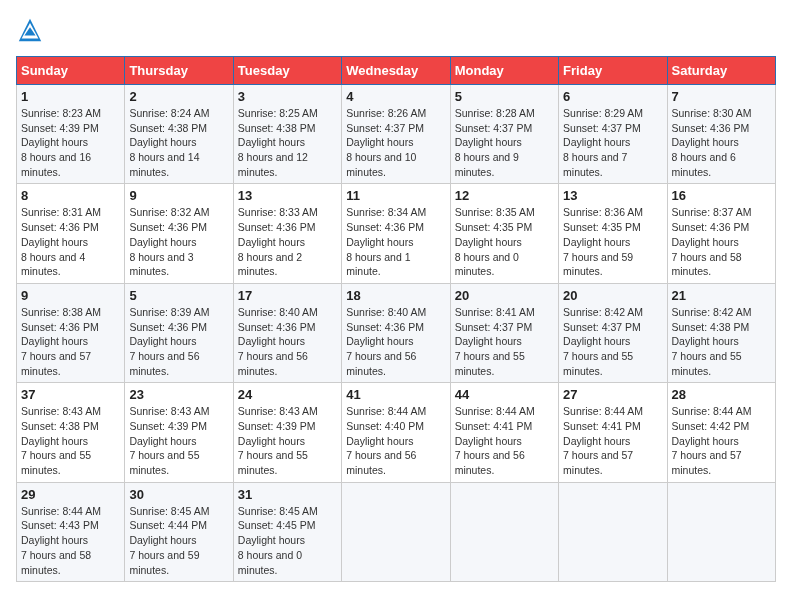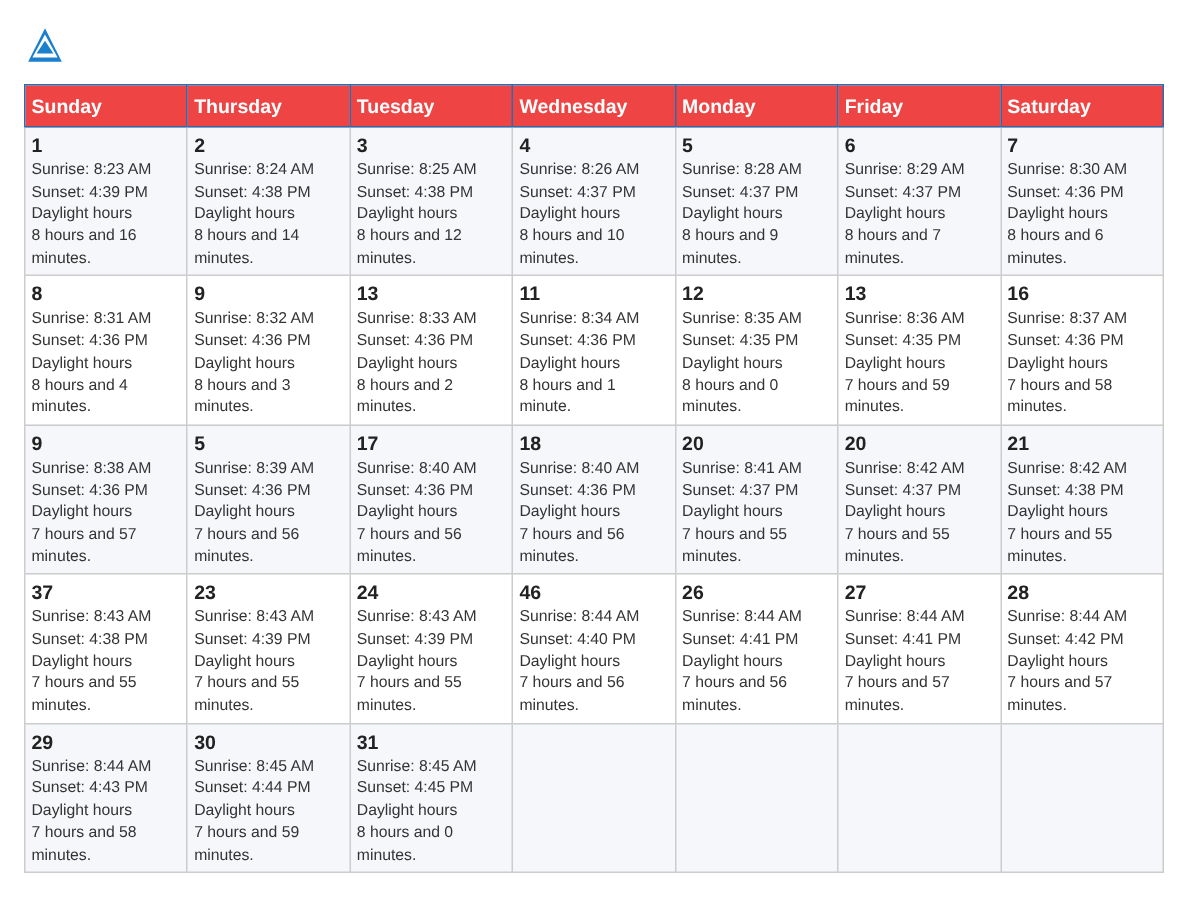--- a/index.html
+++ b/index.html
@@ -222,25 +222,25 @@
         </td>
         <td>
           <span class="day-number">23</span>
           <span class="day-detail">Sunrise: 8:43 AM<br>Sunset: 4:39 PM<br>Daylight hours<br>7 hours and 55 minutes.</span>
         </td>
         <td>
           <span class="day-number">24</span>
           <span class="day-detail">Sunrise: 8:43 AM<br>Sunset: 4:39 PM<br>Daylight hours<br>7 hours and 55 minutes.</span>
         </td>
         <td>
-          <span class="day-number">46</span>
+          <span class="day-number">41</span>
           <span class="day-detail">Sunrise: 8:44 AM<br>Sunset: 4:40 PM<br>Daylight hours<br>7 hours and 56 minutes.</span>
         </td>
         <td>
-          <span class="day-number">26</span>
+          <span class="day-number">44</span>
           <span class="day-detail">Sunrise: 8:44 AM<br>Sunset: 4:41 PM<br>Daylight hours<br>7 hours and 56 minutes.</span>
         </td>
         <td>
           <span class="day-number">27</span>
           <span class="day-detail">Sunrise: 8:44 AM<br>Sunset: 4:41 PM<br>Daylight hours<br>7 hours and 57 minutes.</span>
         </td>
         <td>
           <span class="day-number">28</span>
           <span class="day-detail">Sunrise: 8:44 AM<br>Sunset: 4:42 PM<br>Daylight hours<br>7 hours and 57 minutes.</span>
         </td>

